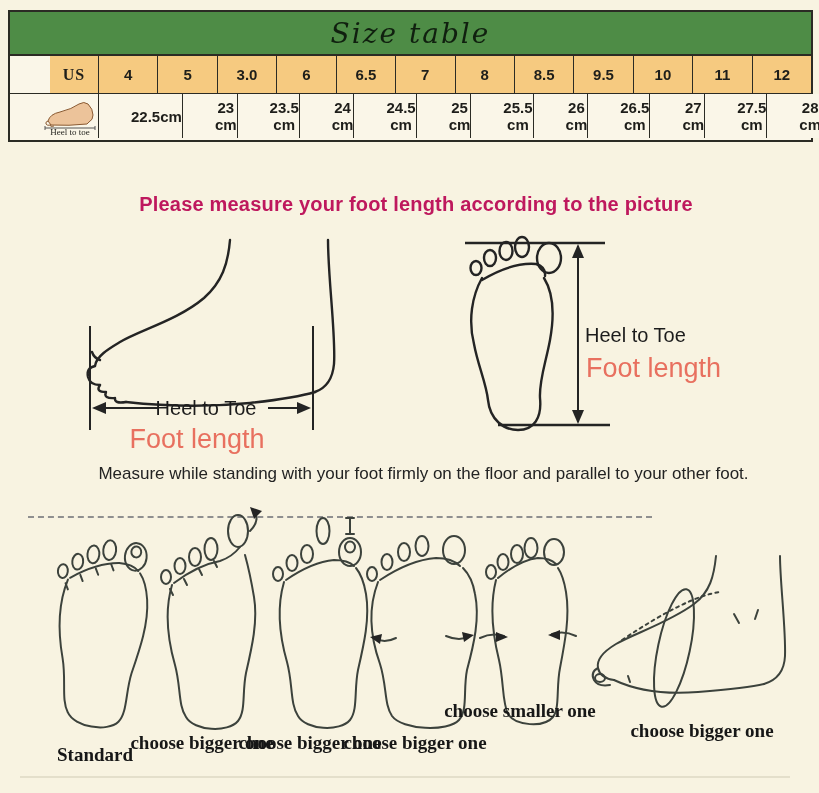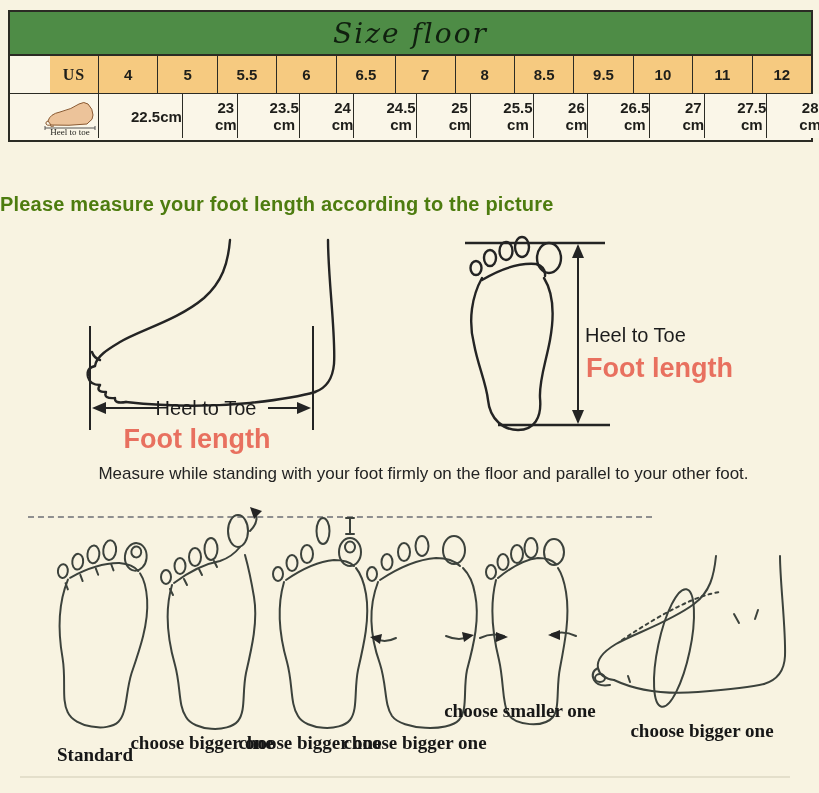--- a/index.html
+++ b/index.html
@@ -52,39 +52,40 @@
     margin-left:40px;
   }
   .heel-hdr{flex-direction:column;padding-top:2px;}
   .heel-hdr .heel-caption{
     font-family:"Liberation Serif", serif;
     font-size:9px;font-weight:normal;margin-top:-3px;
   }
 
   
   .measure-heading{
-    position:absolute;left:0;top:193px;width:800px;
-    font-size:20px;font-weight:bold;color:#4d7c0f;
+    position:absolute;left:16px;top:193px;width:800px;
+    text-align:center;
+    font-size:20px;font-weight:bold;color:#be185d;
     letter-spacing:.2px;
   }
   .measure-note{
     position:absolute;left:0;top:464px;width:819px;
     text-align:center;
     font-size:17px;color:#232323;padding-left:14px;
   }
 
   
   .lab-heeltoe{
     position:absolute;
     font-size:20px;color:#1c1c1c;
     text-align:center;
   }
   .lab-footlen{
     position:absolute;
-    font-size:27px;font-weight:bold;color:#e8705f;
+    font-size:27px;font-weight:normal;color:#e8705f;
     text-align:center;
   }
 
   
   .dash-line{
     position:absolute;left:28px;top:516px;width:624px;height:0;
     border-top:2px dashed #8f8f8f;
   }
   .fit-label{
     position:absolute;width:160px;
@@ -101,28 +102,28 @@
   .sk25{fill:none;stroke:#242424;stroke-width:2.4;stroke-linecap:round;stroke-linejoin:round;}
   .arr{fill:#242424;stroke:none;}
 </style>
 </head>
 <body>
 
 <div class="stage">
 
   <div class="size-table">
     <div class="title-bar">
-      <span class="title">Size floor</span>
+      <span class="title">Size table</span>
     </div>
 
     <div class="trow row-us">
       <div class="tcell hdr">US</div>
       <div class="tcell">4</div>
       <div class="tcell">5</div>
-      <div class="tcell">5.5</div>
+      <div class="tcell">3.0</div>
       <div class="tcell">6</div>
       <div class="tcell">6.5</div>
       <div class="tcell">7</div>
       <div class="tcell">8</div>
       <div class="tcell">8.5</div>
       <div class="tcell">9.5</div>
       <div class="tcell">10</div>
       <div class="tcell">11</div>
       <div class="tcell">12</div>
     </div>

